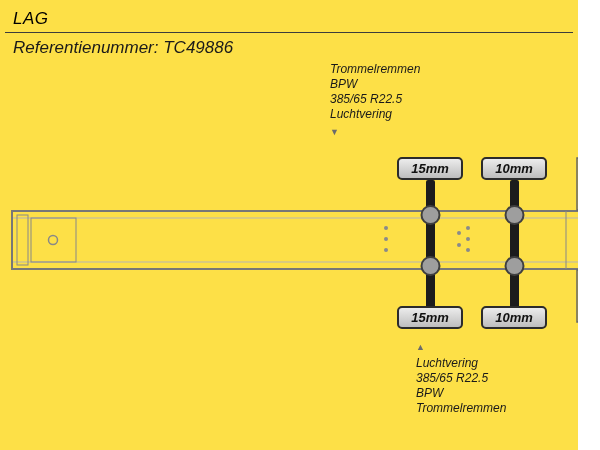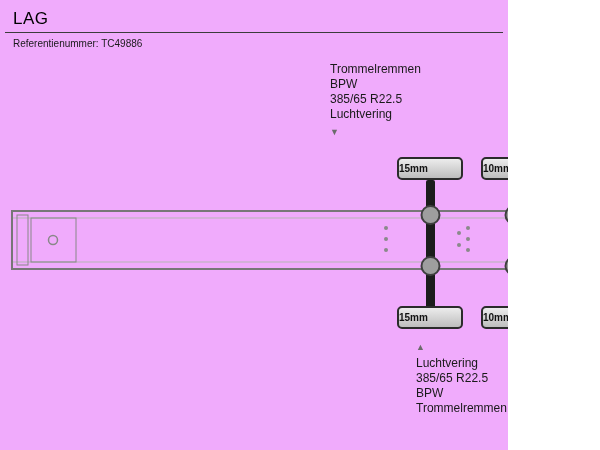--- a/index.html
+++ b/index.html
@@ -3,45 +3,46 @@
 <meta charset="utf-8">
 <style>
   * { margin: 0; padding: 0; box-sizing: border-box; }
   html, body { width: 600px; height: 450px; }
   body {
     font-family: "Liberation Sans", sans-serif;
     background: #ffffff;
   }
   .page {
     position: relative;
-    width: 508px;
+    width: 578px;
     height: 450px;
-    background: #f0abfc;
+    background: #fde047;
     overflow: hidden;
+    font-style: italic;
   }
   .title {
     position: absolute;
     left: 13px;
     top: 9px;
     font-size: 17px;
     color: #000000;
     letter-spacing: 0.5px;
   }
   .divider {
     position: absolute;
     left: 5px;
     right: 5px;
     top: 32px;
     border-top: 1px solid #3c3c3c;
   }
   .reference {
     position: absolute;
     left: 13px;
     top: 38px;
-    font-size: 10px;
+    font-size: 17px;
     color: #1a1a1a;
   }
   .annotation {
     position: absolute;
     width: 200px;
     text-align: left;
     font-size: 12px;
     line-height: 15px;
     color: #1a1a1a;
   }
@@ -59,24 +60,24 @@
     left: 0;
     top: 150px;
   }
   .mbox {
     position: absolute;
     width: 66px;
     height: 23px;
     border: 2px solid #2b2b2b;
     border-radius: 5px;
     background: linear-gradient(180deg, #ececec, #bdbdbd);
-    font-size: 10px;
+    font-size: 13px;
     font-weight: bold;
     color: #111111;
-    text-align: left;
+    text-align: center;
     line-height: 19px;
   }
   .mbox.a1top { left: 397px; top: 157px; }
   .mbox.a1bot { left: 397px; top: 306px; }
   .mbox.a2top { left: 481px; top: 157px; }
   .mbox.a2bot { left: 481px; top: 306px; }
 </style>
 </head>
 <body>
 

